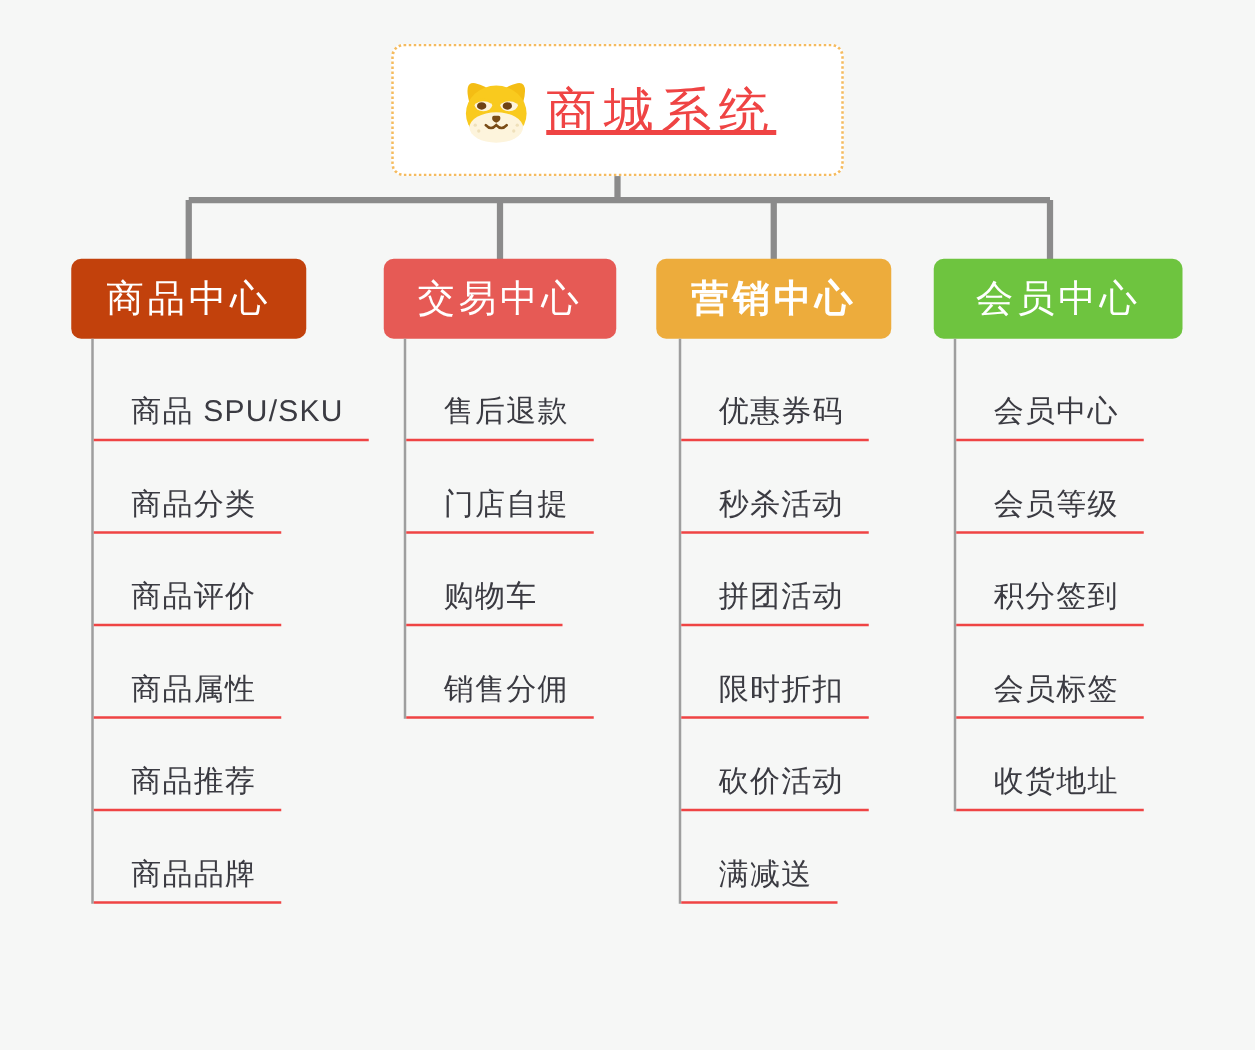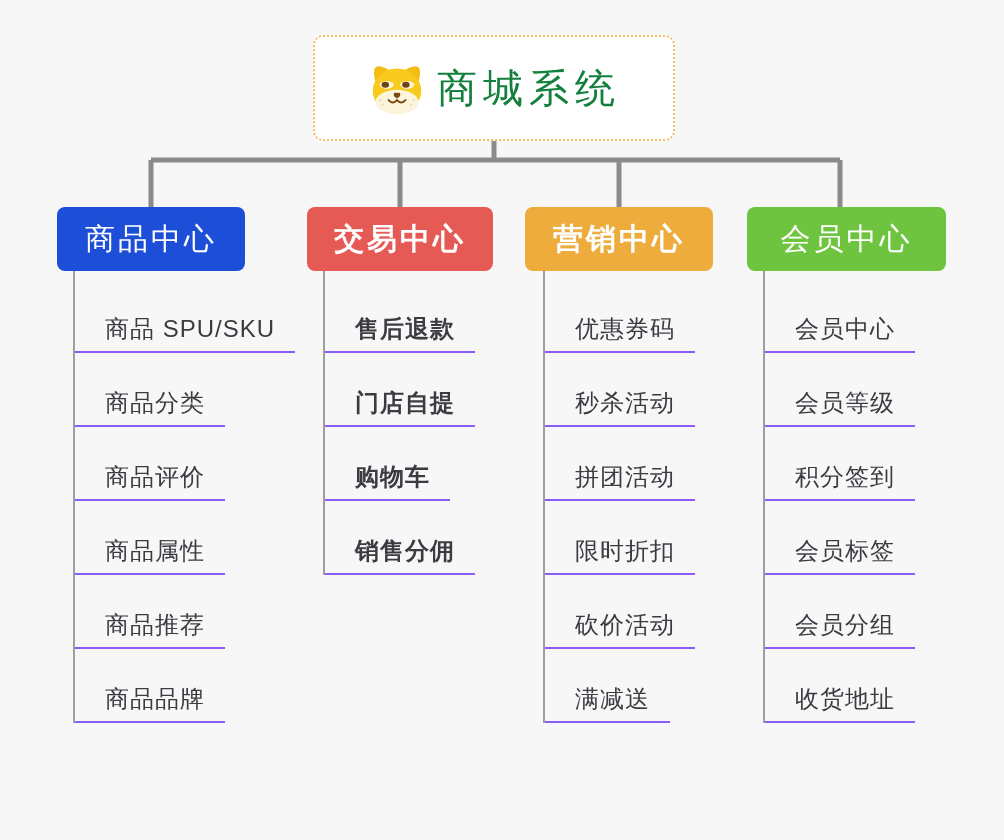--- a/index.html
+++ b/index.html
@@ -31,61 +31,62 @@
     border-radius:10px;
     display:flex;
     align-items:center;
     justify-content:center;
     gap:10px;
     z-index:2;
   }
   .root-title{
     font-size:40px;
     letter-spacing:6px;
-    color:#15803d;
+    color:#ef4444;
     white-space:nowrap;
+    text-decoration:underline;
   }
   .root-icon{width:60px;height:56px;flex:0 0 auto;}
   
   .branch{position:absolute;top:207px;z-index:2;}
   .branch-box{
     height:64px;
     box-sizing:border-box;
     border-radius:8px;
     display:flex;
     align-items:center;
     justify-content:center;
     color:#ffffff;
     font-size:30px;
     letter-spacing:3px;
     white-space:nowrap;
   }
   .b0{left:57px;}  .b0 .branch-box{width:188px;}
-  .b1{left:307px;font-weight:bold;} .b1 .branch-box{width:186px;}
+  .b1{left:307px;} .b1 .branch-box{width:186px;}
   .b2{left:525px;} .b2 .branch-box{width:188px;font-weight:bold;}
   .b3{left:747px;} .b3 .branch-box{width:199px;}
   .branch-items{
     list-style:none;
     margin:0;
     padding:0;
     margin-left:16px;
     border-left:2px solid #9e9e9e;
     width:max-content;
   }
   .b2 .branch-items{margin-left:18px;}
   .branch-items li{
     height:74px;
     display:flex;
     align-items:flex-end;
   }
   .branch-items li:first-child{height:82px;}
   .branch-items li span{
     display:inline-block;
     padding:0 20px 6px 30px;
-    border-bottom:2px solid #8b5cf6;
+    border-bottom:2px solid #ef4444;
     font-size:24px;
     letter-spacing:1px;
     color:#3b3b42;
     white-space:nowrap;
   }
 </style>
 </head>
 <body>
 
 <div class="canvas">
@@ -110,21 +111,21 @@
       <path d="M23 43 q4.5 5 9 0 q4.5 5 9 0" stroke="#7a4c16" stroke-width="2.2" fill="none" stroke-linecap="round"></path>
       <circle cx="14" cy="43" r="1.4" fill="#efe0ba"></circle>
       <circle cx="17" cy="48" r="1.4" fill="#efe0ba"></circle>
       <circle cx="50" cy="43" r="1.4" fill="#efe0ba"></circle>
       <circle cx="47" cy="48" r="1.4" fill="#efe0ba"></circle>
     </svg>
     <span class="root-title">商城系统</span>
   </div>
 
   <div class="branch b0">
-    <div class="branch-box" style="background-color: #1d4ed8; text-align: center;">商品中心</div>
+    <div class="branch-box" style="background-color: #c2410c; text-align: center;">商品中心</div>
     <ul class="branch-items">
       <li>
           <span>商品 SPU/SKU</span>
         </li>
       <li>
           <span>商品分类</span>
         </li>
       <li>
           <span>商品评价</span>
         </li>
@@ -191,21 +192,18 @@
       <li>
           <span>会员等级</span>
         </li>
       <li>
           <span>积分签到</span>
         </li>
       <li>
           <span>会员标签</span>
         </li>
       <li>
-          <span>会员分组</span>
-        </li>
-      <li>
           <span>收货地址</span>
         </li>
     </ul>
   </div>
 
 </div>
 
 </body></html>

